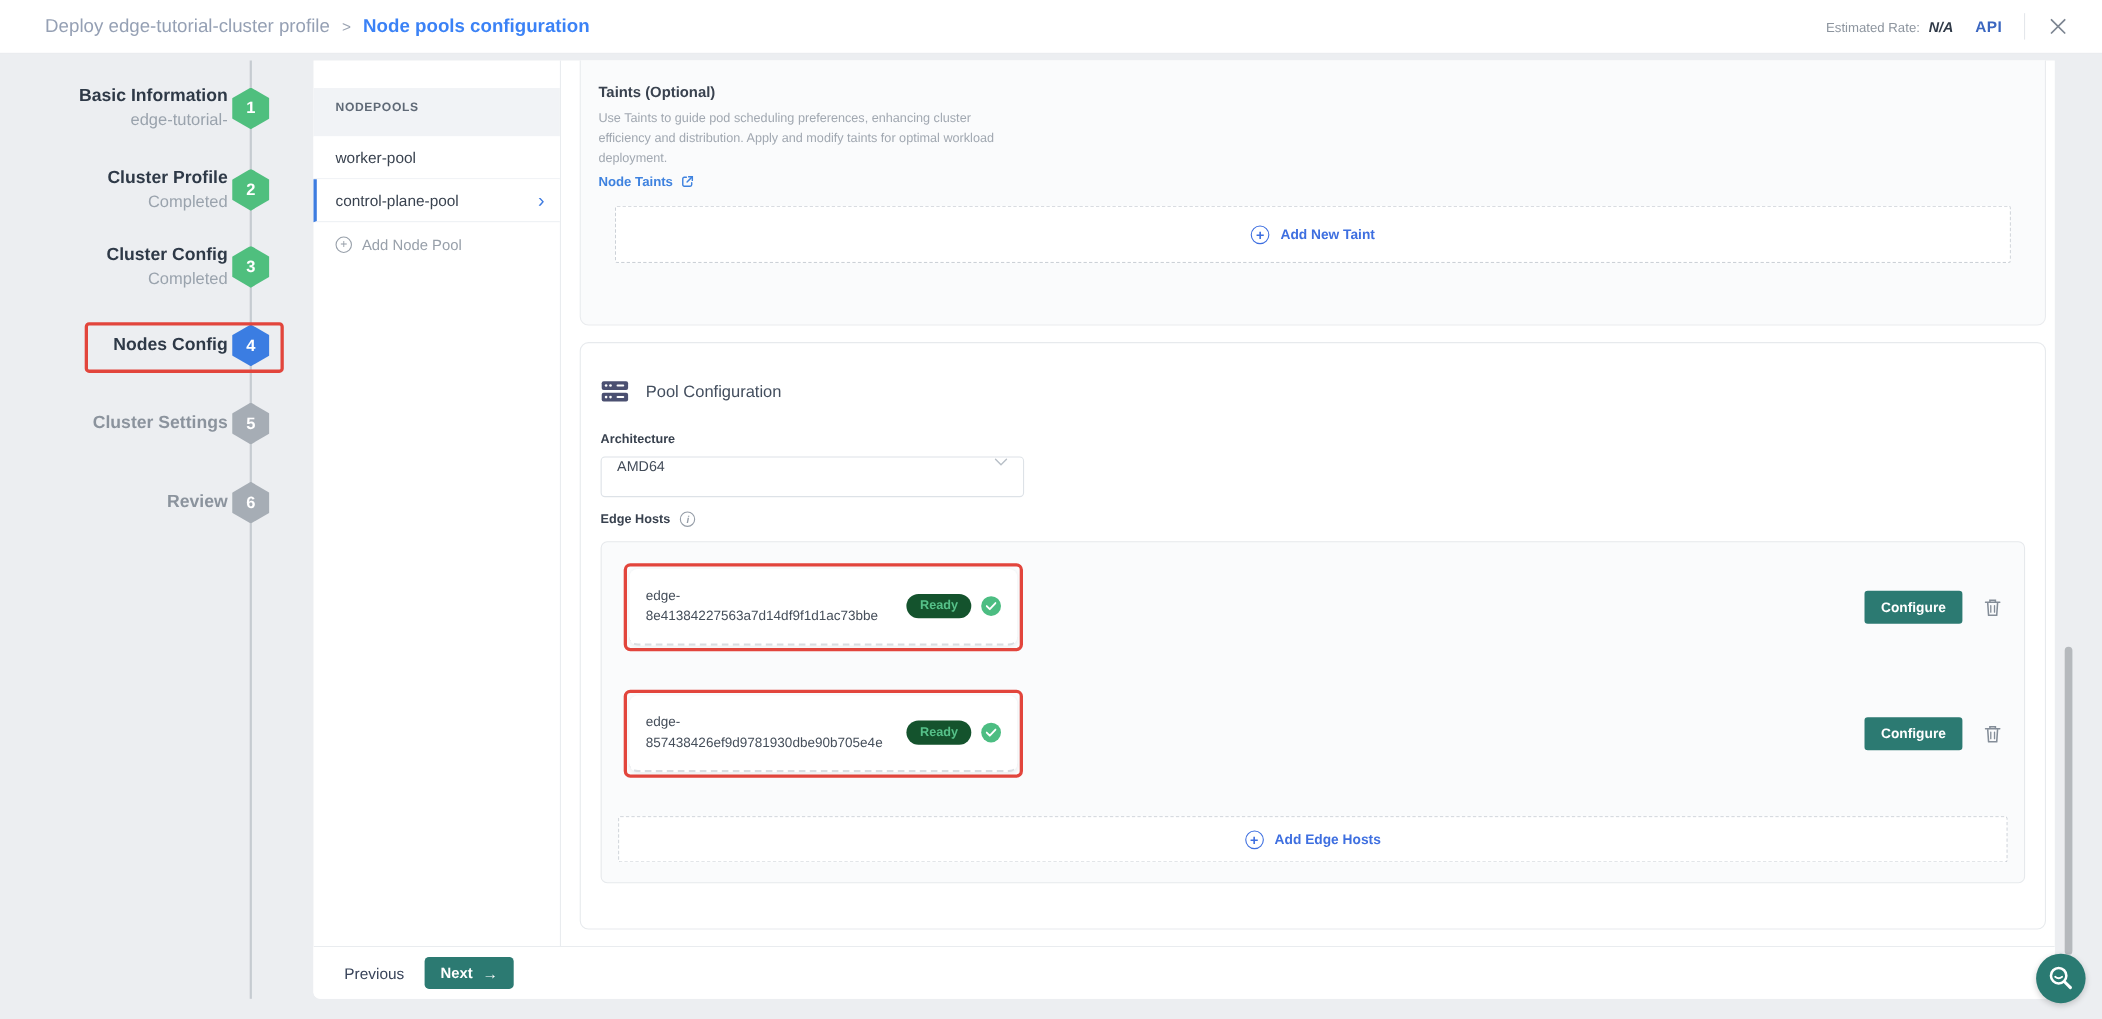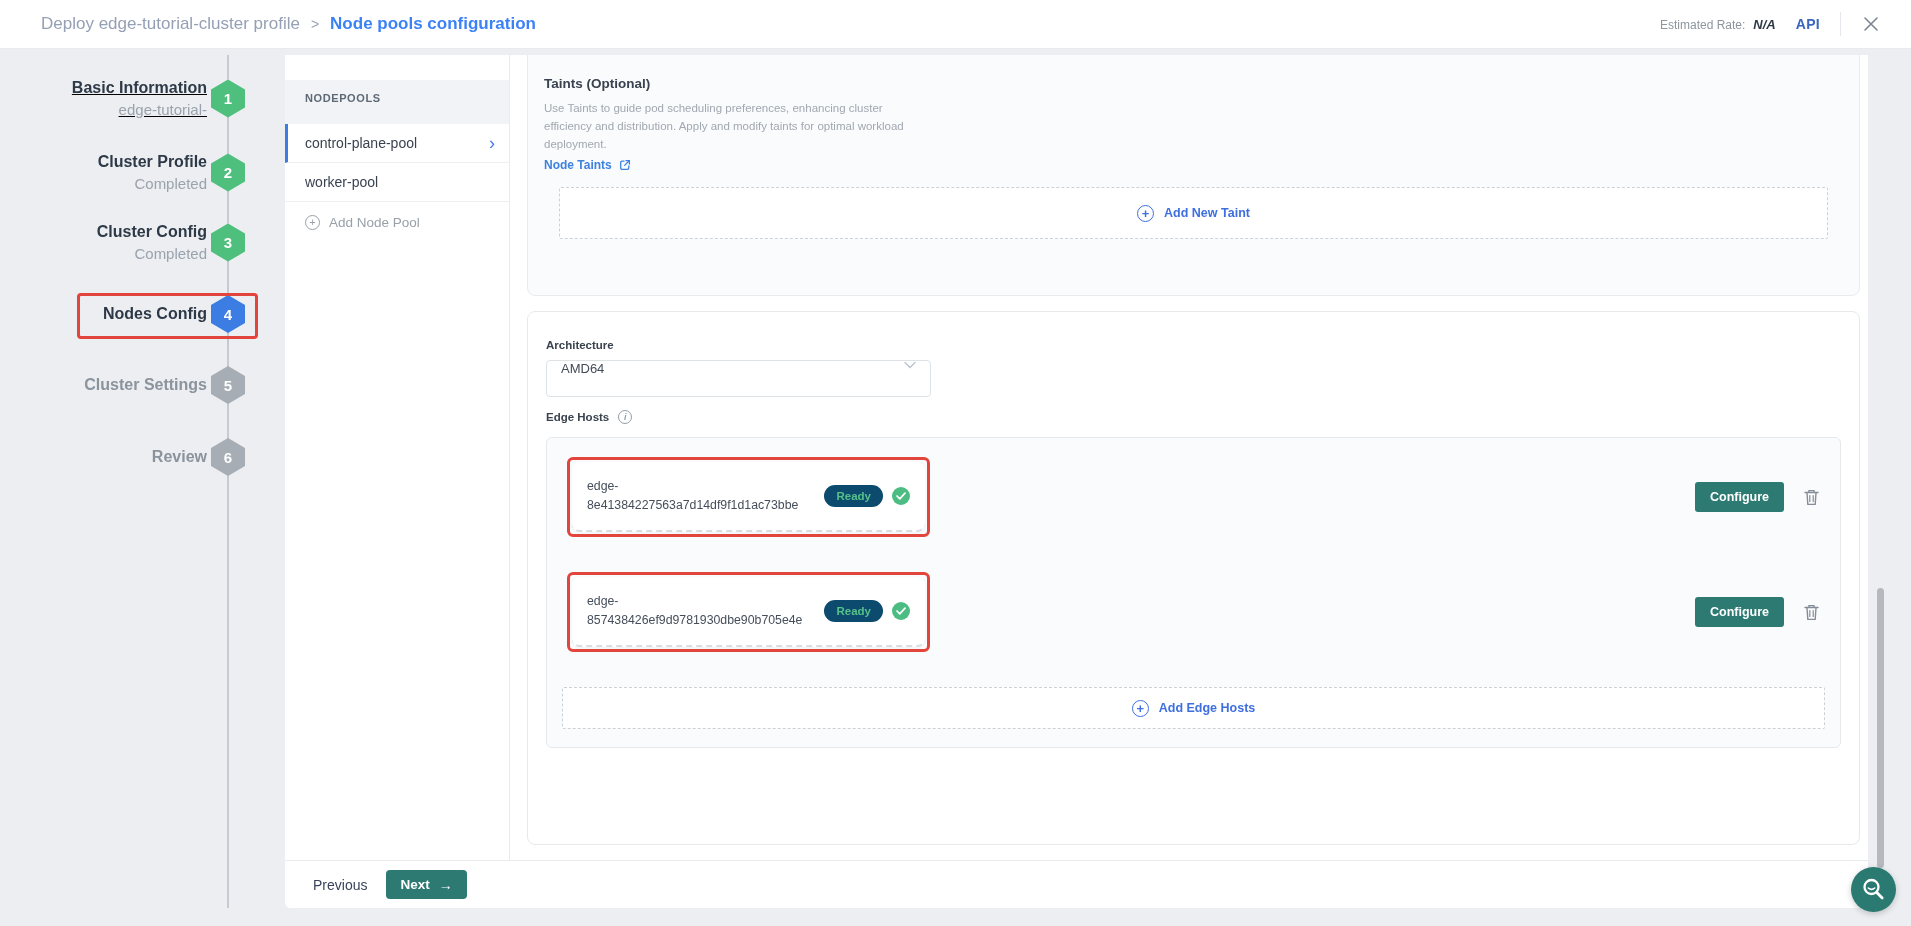--- a/index.html
+++ b/index.html
@@ -66,21 +66,21 @@
   .eh-label { margin-top:13px; display:flex; align-items:center; gap:9px; }
   .info-icon { width:14px; height:14px; border:1.2px solid #959da7; border-radius:50%; color:#959da7; font-size:9px; font-style:italic; font-weight:700; display:flex; align-items:center; justify-content:center; cursor:pointer; }
 
   .hosts-box { margin-top:13px; height:311px; border:1px solid #e6e9ec; border-radius:6px; background:#fafbfc; padding:19px 20px 0; }
   .host-row { display:flex; align-items:center; margin-bottom:35px; }
   .host-annot { border:3px solid #e2453c; border-radius:6px; padding:2px; width:363px; }
   .host-card { background:#fff; border-radius:8px; border-bottom:2px dashed #d9dde1; box-shadow:0 1px 3px rgba(40,50,60,.05); height:70px; padding:0 15px; display:flex; align-items:center; justify-content:space-between; }
   .host-name { font-size:12.3px; color:#454e5a; line-height:1.55; }
   .host-name span { display:block; }
   .host-status { display:flex; align-items:center; gap:9px; }
-  .ready-pill { background:#0c4a6e; color:#56c189; font-size:11.5px; font-weight:600; padding:5px 12px; border-radius:14px; }
+  .ready-pill { background:#14532d; color:#56c189; font-size:11.5px; font-weight:600; padding:5px 12px; border-radius:14px; }
   .check-icon { width:18px; height:18px; border-radius:50%; background:#4cbd82; display:flex; align-items:center; justify-content:center; }
   .row-spacer { flex:1; }
   .configure-btn { background:#2c7a72; color:#fff; border:none; font-family:inherit; font-size:12.5px; font-weight:600; padding:8px 15px; border-radius:3px; cursor:pointer; margin-right:19px; }
   .trash-btn { width:17px; height:18px; display:flex; align-items:center; justify-content:center; cursor:pointer; }
   .add-hosts { margin:27px -5px 0; height:42px; }
 
   
   .panel-footer { position:absolute; left:0; right:0; bottom:0; height:48px; border-top:1px solid #e9ecef; background:#fff; border-radius:0 0 6px 6px; display:flex; align-items:center; padding-left:28px; gap:19px;margin-top:14px; }
   .prev-link { font-size:14px; color:#39445a; font-weight:500; cursor:pointer; }
   .next-btn { background:#2c7a72; color:#fff; border:none; font-family:inherit; font-size:13.5px; font-weight:600; height:29px; padding:0 14px; border-radius:4px; display:flex; align-items:center; gap:9px; cursor:pointer; }
@@ -112,21 +112,21 @@
         <svg width="16" height="16" viewBox="0 0 16 16">
             <path d="M2 2 L14 14 M14 2 L2 14" stroke="#7d8692" stroke-width="1.6" stroke-linecap="round"></path>
           </svg>
       </div>
     </div>
   </header>
 
   <nav class="stepper">
     <div class="step-line"></div>
 
-    <div class="step" style="top:77px;text-decoration:underline;">
+    <div class="step" style="top:77px;">
       <div class="step-label">Basic Information</div>
       <div class="step-sub">edge-tutorial-</div>
       <div class="hex green">1</div>
     </div>
 
     <div class="step" style="top:151px;">
       <div class="step-label">Cluster Profile</div>
       <div class="step-sub">Completed</div>
       <div class="hex green">2</div>
     </div>
@@ -152,26 +152,26 @@
       <div class="hex gray">6</div>
     </div>
 
     <div class="annotation step-annotation"></div>
   </nav>
 
   <main class="panel">
 
     <aside class="nodepools">
       <div class="np-header">NODEPOOLS</div>
+      <div class="np-item">
+        <span>worker-pool</span>
+      </div>
       <div class="np-item selected">
         <span>control-plane-pool</span>
         <span class="np-chevron">›</span>
-      </div>
-      <div class="np-item">
-        <span>worker-pool</span>
       </div>
       <div class="np-add">
         <span class="plus-ring">+</span>
         <span>Add Node Pool</span>
       </div>
     </aside>
 
     <section class="content">
 
       <div class="card taints-card">
@@ -185,20 +185,33 @@
             <path d="M10.2 1.8 L5.6 6.4" stroke="#3e82df" stroke-width="1.3" stroke-linecap="round"></path>
           </svg>
         </div>
         <div class="dashed-box">
           <span class="plus-ring blue">+</span>
           <span>Add New Taint</span>
         </div>
       </div>
 
       <div class="card pool-card">
+        <div class="pool-header">
+          <svg width="26" height="22" viewBox="0 0 26 22">
+            <rect x="1" y="1.5" width="24" height="8" rx="1.8" fill="#4b5071"></rect>
+            <rect x="1" y="12" width="24" height="8" rx="1.8" fill="#4b5071"></rect>
+            <circle cx="5" cy="5.5" r="1.2" fill="#fff"></circle>
+              <circle cx="9" cy="5.5" r="1.2" fill="#fff"></circle>
+            <rect x="14.5" y="4.6" width="7" height="1.8" rx="0.9" fill="#fff"></rect>
+            <circle cx="5" cy="16" r="1.2" fill="#fff"></circle>
+              <circle cx="9" cy="16" r="1.2" fill="#fff"></circle>
+            <rect x="14.5" y="15.1" width="7" height="1.8" rx="0.9" fill="#fff"></rect>
+          </svg>
+          <span class="pool-title">Pool Configuration</span>
+        </div>
 
         <div class="field-label arch-label">Architecture</div>
         <div class="select">
           <span>AMD64</span>
           <svg width="12" height="8" viewBox="0 0 12 8" fill="none">
               <path d="M1 1.5 L6 6.5 L11 1.5" stroke="#b9c0c8" stroke-width="1.3" stroke-linecap="round"></path>
             </svg>
         </div>
 
         <div class="field-label eh-label">

